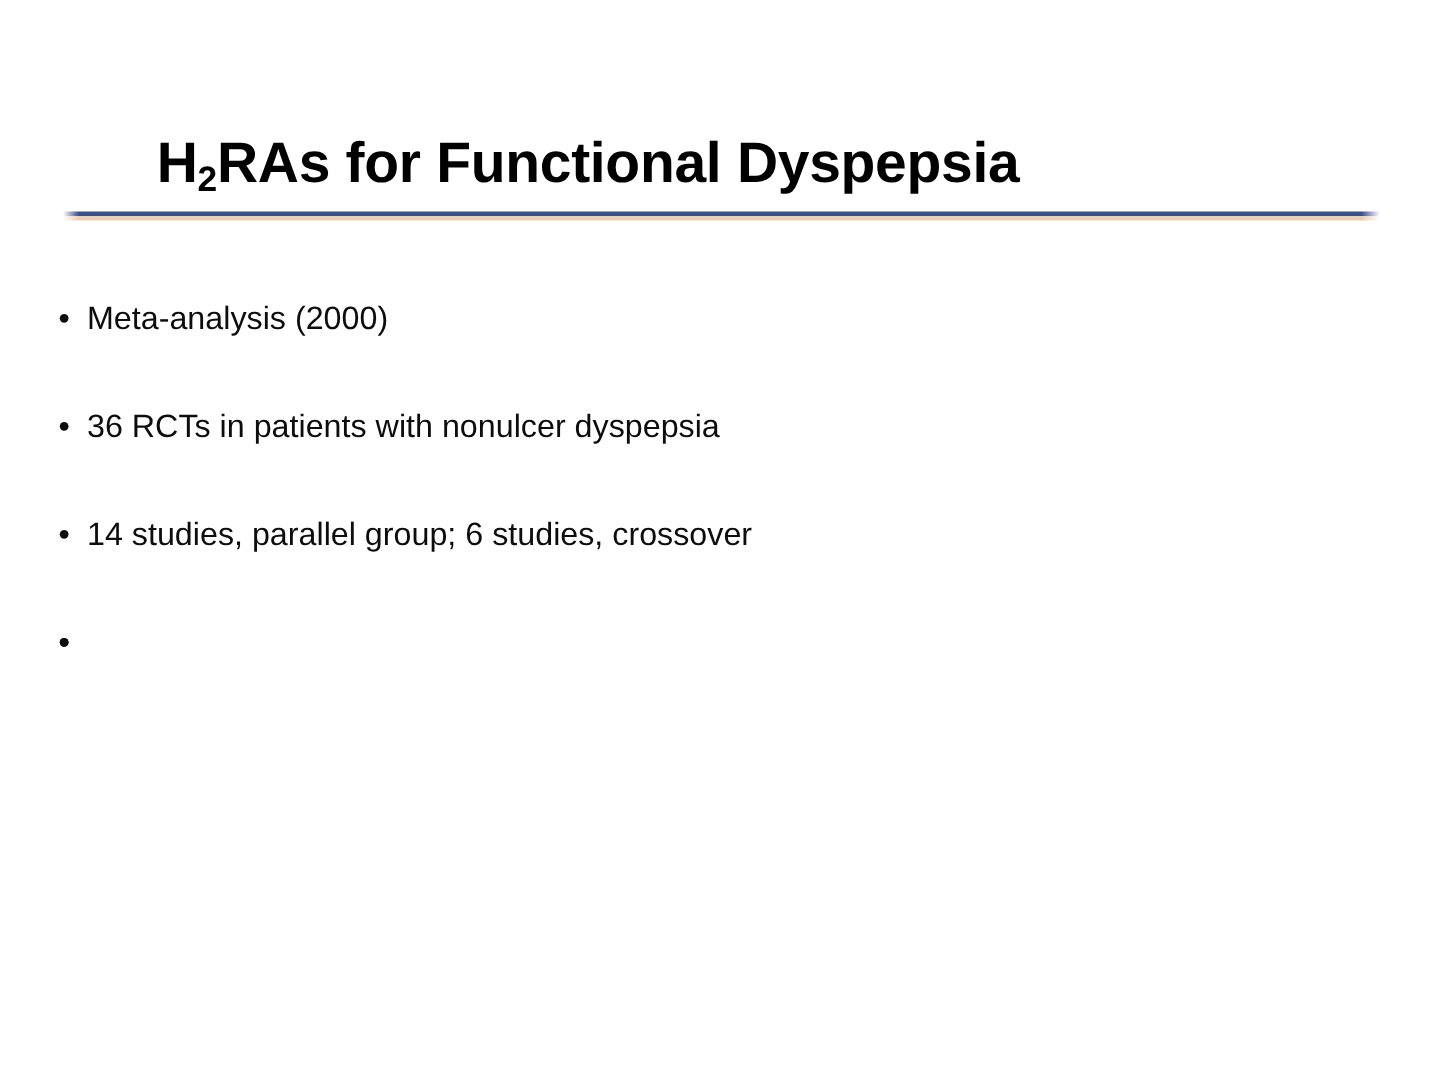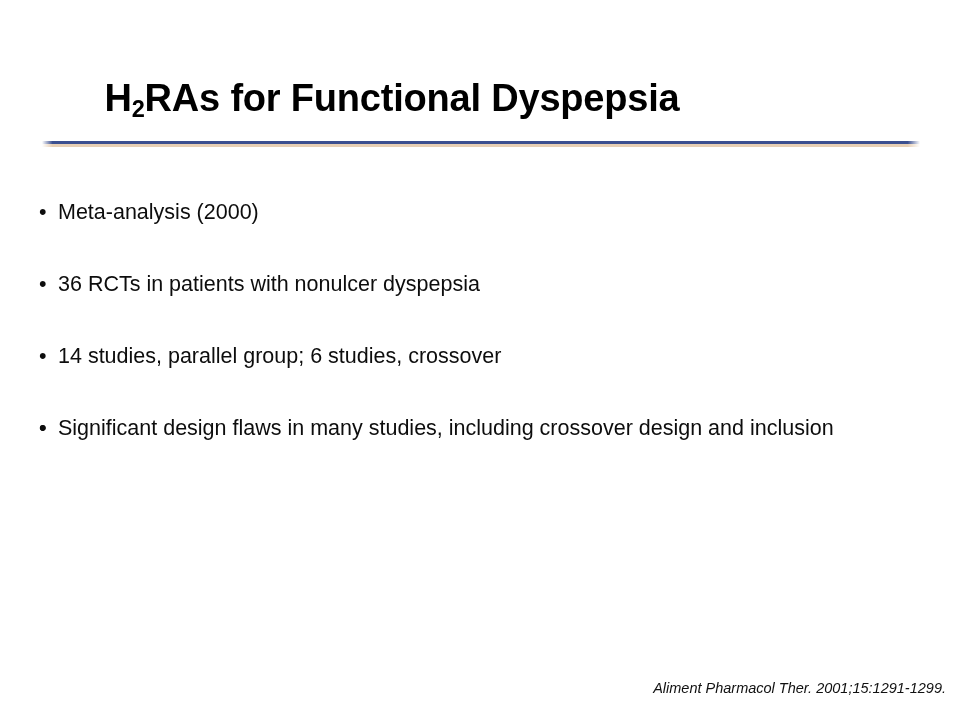--- a/index.html
+++ b/index.html
@@ -23,21 +23,21 @@
   
   .slide-title {
     position: absolute;
     left: 0;
     top: 76px;
     width: 784px;
     text-align: center;
     font-family: "Liberation Sans", sans-serif;
     font-weight: bold;
     font-size: 38px;
-    line-height: 44px;
+    line-height: 67px;
     letter-spacing: -0.2px;
     color: #000000;
     white-space: nowrap;
   }
   .slide-title sub {
     font-size: 0.62em;
     vertical-align: baseline;
     position: relative;
     top: 0.24em;
     font-weight: bold;
@@ -155,20 +155,18 @@
       <span class="bullet-dot">•</span>
       <span class="bullet-text">14 studies, parallel group; 6 studies, crossover</span>
     </div>
 
     <div class="bullet-item">
       <span class="bullet-dot">•</span>
     </div>
 
     <div class="bullet-item">
       <span class="bullet-dot">•</span>
-      <span class="bullet-text">Significant design flaws in many studies, including crossover design and inclusion</span>
     </div>
 
   </div>
 
-  <div class="citation">Aliment Pharmacol Ther. 2001;15:1291-1299.</div>
 
 </div>
 
 </body></html>

